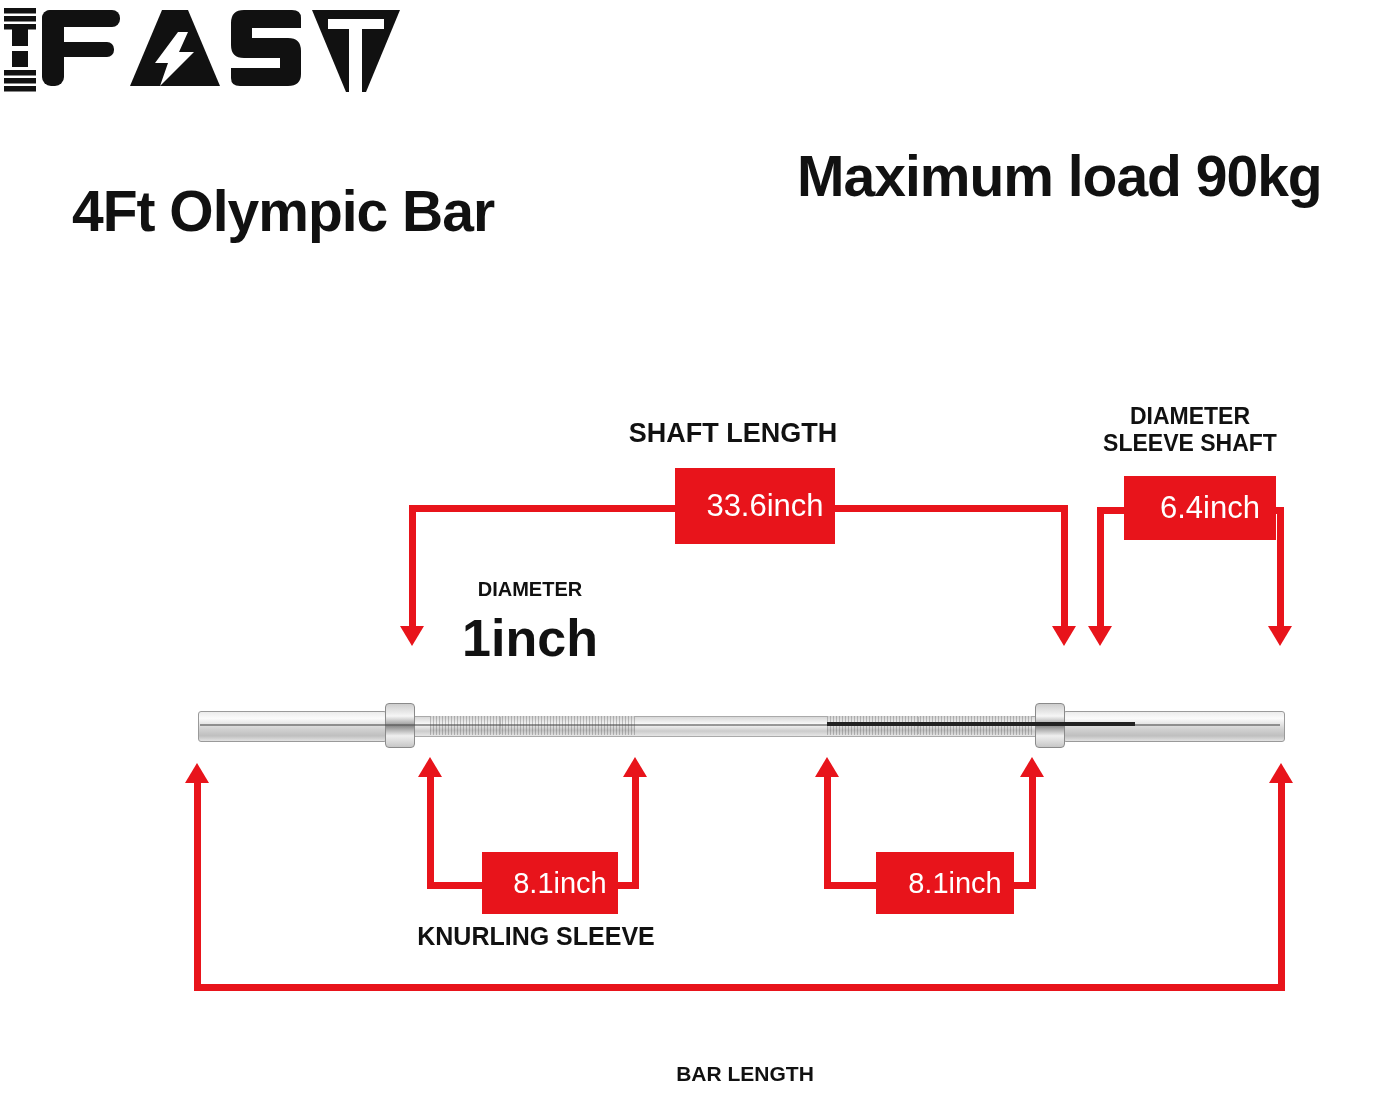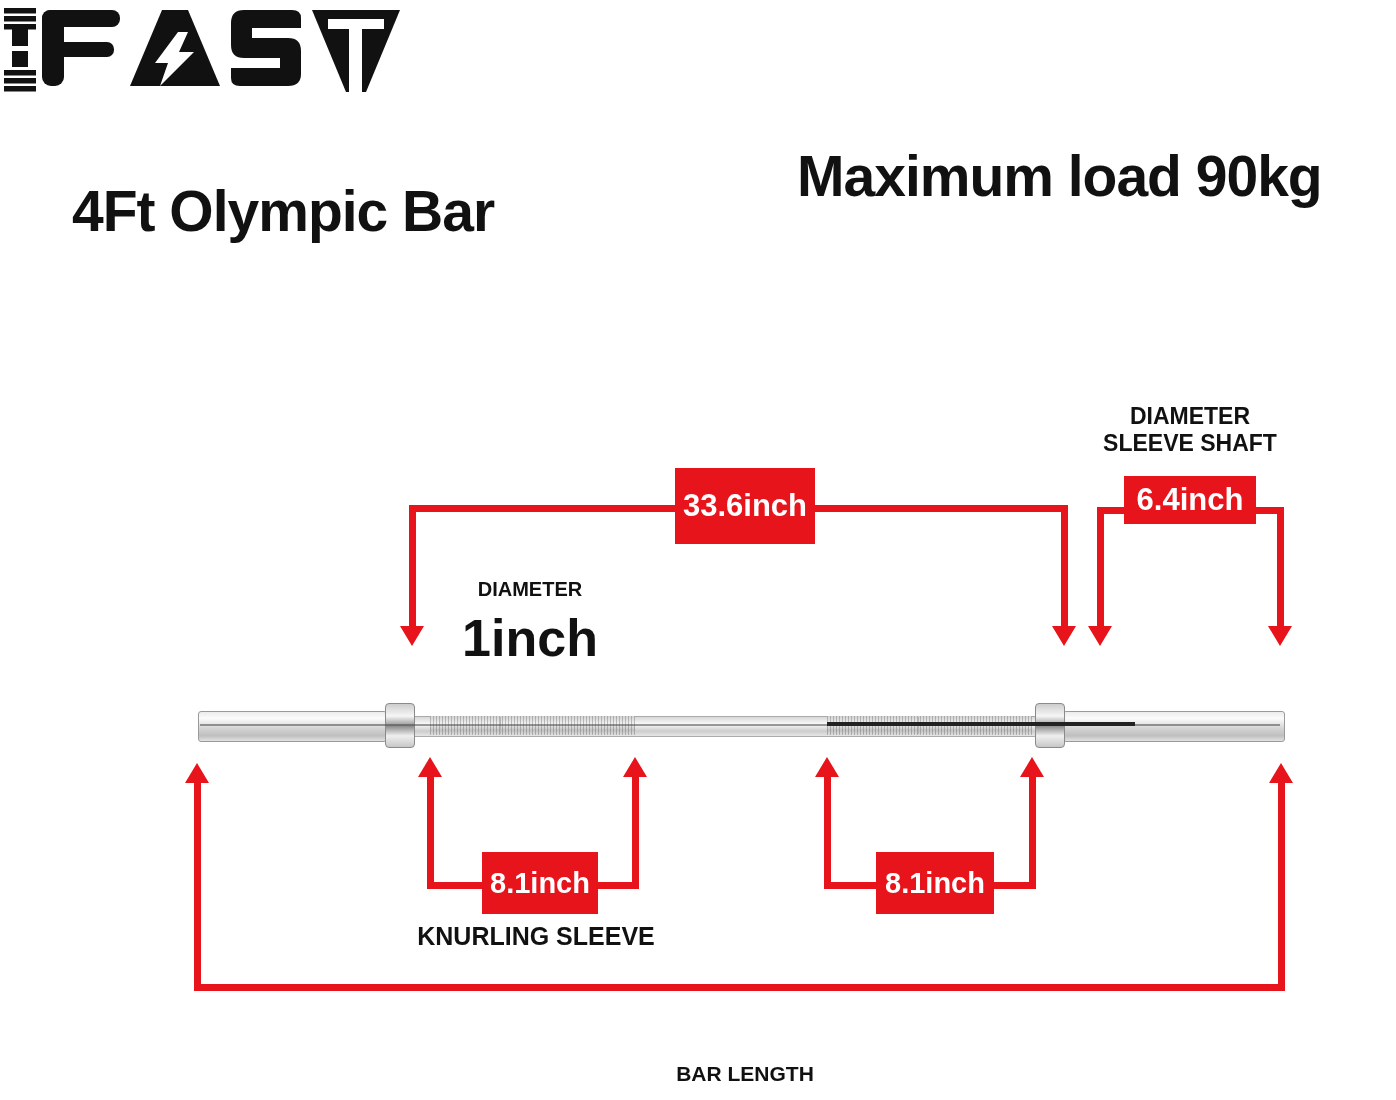--- a/index.html
+++ b/index.html
@@ -13,22 +13,22 @@
 
   
   .hline { position:absolute; height:7px; background:var(--red); }
   .vline { position:absolute; width:7px; background:var(--red); }
   .arrow-down { position:absolute; width:0; height:0;
     border-left:12px solid transparent; border-right:12px solid transparent;
     border-top:20px solid var(--red); }
   .arrow-up { position:absolute; width:0; height:0;
     border-left:12px solid transparent; border-right:12px solid transparent;
     border-bottom:20px solid var(--red); }
-  .redbox { position:absolute; background:var(--red); color:#fff; font-weight:bold;
-    display:flex; align-items:center; justify-content:center; z-index:5; white-space:nowrap; }
+  .redbox { position:absolute; background:var(--red); color:#fff; font-weight:normal;
+    display:flex; align-items:center; justify-content:center; z-index:5; white-space:nowrap;padding-left:20px; }
 
   
   .sleeve { position:absolute; height:29px; top:711px; border:1px solid #9a9a9a; border-radius:3px;
     background:linear-gradient(180deg,#ececec 0%,#fbfbfb 22%,#d2d2d2 58%,#bfbfbf 82%,#e3e3e3 100%); }
   .collar { position:absolute; width:28px; height:43px; top:703px; border:1px solid #8a8a8a; border-radius:4px; z-index:3;
     background:linear-gradient(180deg,#cdcdcd 0%,#f6f6f6 28%,#8f8f8f 52%,#efefef 74%,#c7c7c7 100%); }
   .shaft { position:absolute; height:19px; top:716px; border:1px solid #aaaaaa;
     background:linear-gradient(180deg,#d8d8d8 0%,#f9f9f9 38%,#cccccc 74%,#e6e6e6 100%); }
   .knurl { position:absolute; height:19px; top:716px; z-index:2;
     background:
@@ -66,37 +66,38 @@
 
       <polygon points="308,4 396,4 362,86 342,86"></polygon>
       <rect x="324" y="13" width="56" height="10" fill="#fff"></rect>
       <rect x="345" y="13" width="13" height="73" fill="#fff"></rect>
     </g>
   </svg>
 
   <div class="h1" style="left:72px; top:143px;margin-top:35px;">4Ft Olympic Bar</div>
   <div class="h1" style="left:783px; top:143px;margin-left:14px;">Maximum load 90kg</div>
 
+  <div class="lbl" style="left:583px; top:418px; width:300px; font-size:27px;">SHAFT LENGTH</div>
   <div class="hline" style="left:409px; top:505px; width:659px;"></div>
   <div class="vline" style="left:409px; top:505px; height:122px;"></div>
   <div class="vline" style="left:1061px; top:505px; height:122px;"></div>
   <div class="arrow-down" style="left:400px; top:626px;"></div>
   <div class="arrow-down" style="left:1052px; top:626px;"></div>
   <div class="redbox" style="left:675px; top:468px; width:140px; height:76px; font-size:31px;">33.6inch</div>
 
   <div class="lbl" style="left:1090px; top:403px; width:200px; font-size:23px; line-height:27px;">
     <span>DIAMETER</span><br>
     <span>SLEEVE SHAFT</span>
   </div>
   <div class="hline" style="left:1097px; top:507px; width:187px;"></div>
   <div class="vline" style="left:1097px; top:507px; height:120px;"></div>
   <div class="vline" style="left:1277px; top:507px; height:120px;"></div>
   <div class="arrow-down" style="left:1088px; top:626px;"></div>
   <div class="arrow-down" style="left:1268px; top:626px;"></div>
-  <div class="redbox" style="left:1124px; top:476px; width:132px; height:48px; font-size:31px;">6.4inch</div>
+  <div class="redbox" style="left:1124px; top:476px; width:132px; height:64px; font-size:31px;">6.4inch</div>
 
   <div class="lbl" style="left:430px; top:578px; width:200px; font-size:20px;">DIAMETER</div>
   <div class="lbl" style="left:430px; top:608px; width:200px; font-size:52px;">1inch</div>
 
   <div class="sleeve" style="left:198px; width:187px;"></div>
   <div class="collar" style="left:385px;"></div>
   <div class="shaft" style="left:412px; width:651px;"></div>
   <div class="knurl" style="left:430px; width:205px;"></div>
   <div class="knurl" style="left:827px; width:205px;"></div>
   <div class="shaft-tick" style="left:500px;"></div>

